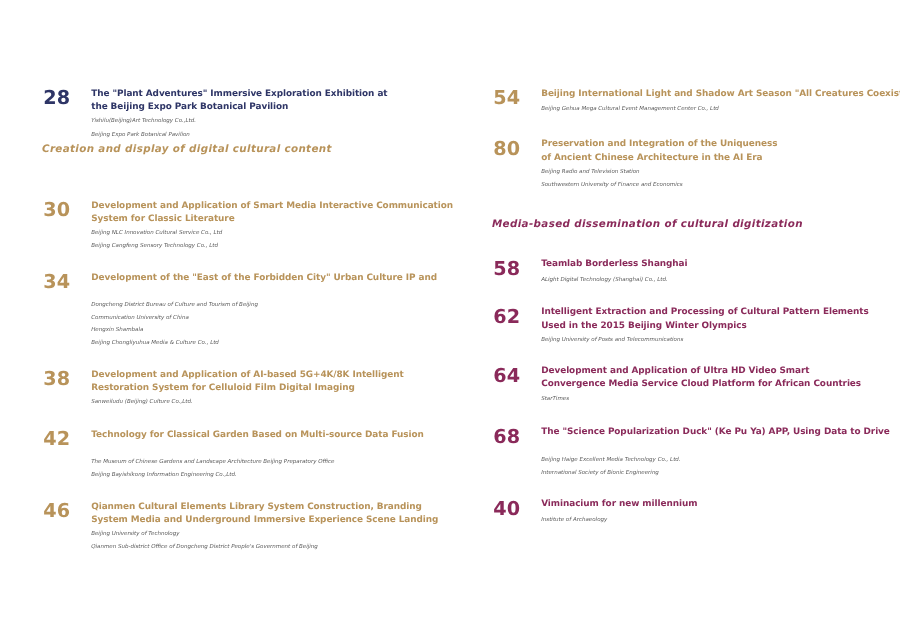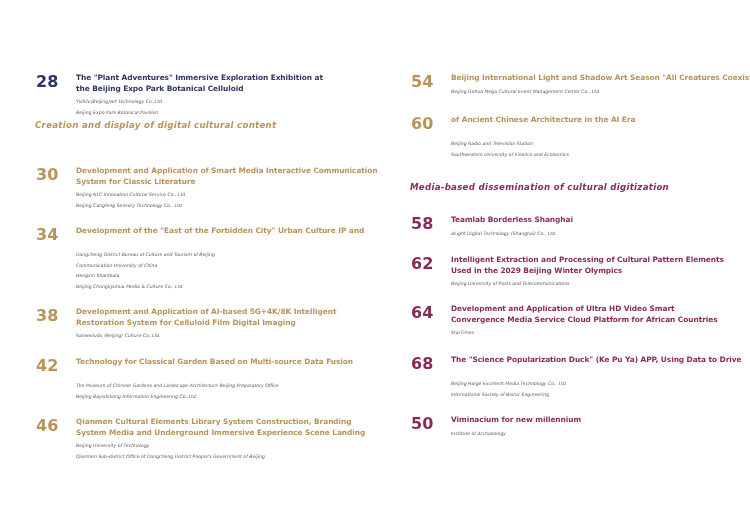--- a/index.html
+++ b/index.html
@@ -29,21 +29,21 @@
 </style>
 </head>
 <body>
 
 <div class="col col-left">
 
   <div class="entry navy" style="left:36px; top:72px;">
     <div class="num">28</div>
     <div class="title">
       <div>The "Plant Adventures" Immersive Exploration Exhibition at</div>
-      <div>the Beijing Expo Park Botanical Celluloid</div>
+      <div>the Beijing Expo Park Botanical Pavilion</div>
     </div>
     <div class="orgs" style="top:25px;">
       <div class="org">Yishilu(Beijing)Art Technology Co.,Ltd.</div>
       <div class="org">Beijing Expo Park Botanical Pavilion</div>
     </div>
   </div>
 
   <div class="section-head" style="left:35px; top:120px; color:#b8935a;">Creation and display of digital cultural content</div>
 
   <div class="entry gold" style="left:36px; top:165px;">
@@ -112,22 +112,23 @@
     <div class="num">54</div>
     <div class="title">
       <div>Beijing International Light and Shadow Art Season "All Creatures Coexist"</div>
     </div>
     <div class="orgs" style="top:15px;">
       <div class="org">Beijing Gehua Mega Cultural Event Management Center Co., Ltd</div>
     </div>
   </div>
 
   <div class="entry gold" style="left:36px; top:114px;">
-    <div class="num">60</div>
+    <div class="num">80</div>
     <div class="title">
+      <div>Preservation and Integration of the Uniqueness</div>
       <div>of Ancient Chinese Architecture in the AI Era</div>
     </div>
     <div class="orgs" style="top:25px;">
       <div class="org">Beijing Radio and Television Station</div>
       <div class="org">Southwestern University of Finance and Economics</div>
     </div>
   </div>
 
   <div class="section-head" style="left:35px; top:182px; color:#8a2a5a;font-style:italic;">Media-based dissemination of cultural digitization</div>
 
@@ -138,21 +139,21 @@
     </div>
     <div class="orgs" style="top:15px;">
       <div class="org">ALight Digital Technology (Shanghai) Co., Ltd.</div>
     </div>
   </div>
 
   <div class="entry magenta" style="left:36px; top:254px;">
     <div class="num">62</div>
     <div class="title">
       <div>Intelligent Extraction and Processing of Cultural Pattern Elements</div>
-      <div>Used in the 2029 Beijing Winter Olympics</div>
+      <div>Used in the 2015 Beijing Winter Olympics</div>
     </div>
     <div class="orgs" style="top:25px;">
       <div class="org">Beijing University of Posts and Telecommunications</div>
     </div>
   </div>
 
   <div class="entry magenta" style="left:36px; top:303px;">
     <div class="num">64</div>
     <div class="title">
       <div>Development and Application of Ultra HD Video Smart</div>
@@ -168,21 +169,21 @@
     <div class="title">
       <div>The "Science Popularization Duck"  (Ke Pu Ya) APP, Using Data to Drive</div>
     </div>
     <div class="orgs" style="top:25px;">
       <div class="org">Beijing Haige Excellent Media Technology Co., Ltd.</div>
       <div class="org">International Society of Bionic Engineering</div>
     </div>
   </div>
 
   <div class="entry magenta" style="left:36px; top:414px;">
-    <div class="num">50</div>
+    <div class="num">40</div>
     <div class="title">
       <div>Viminacium for new millennium</div>
     </div>
     <div class="orgs" style="top:15px;">
       <div class="org">Institute of Archaeology</div>
     </div>
   </div>
 </div>
 
 </body></html>

